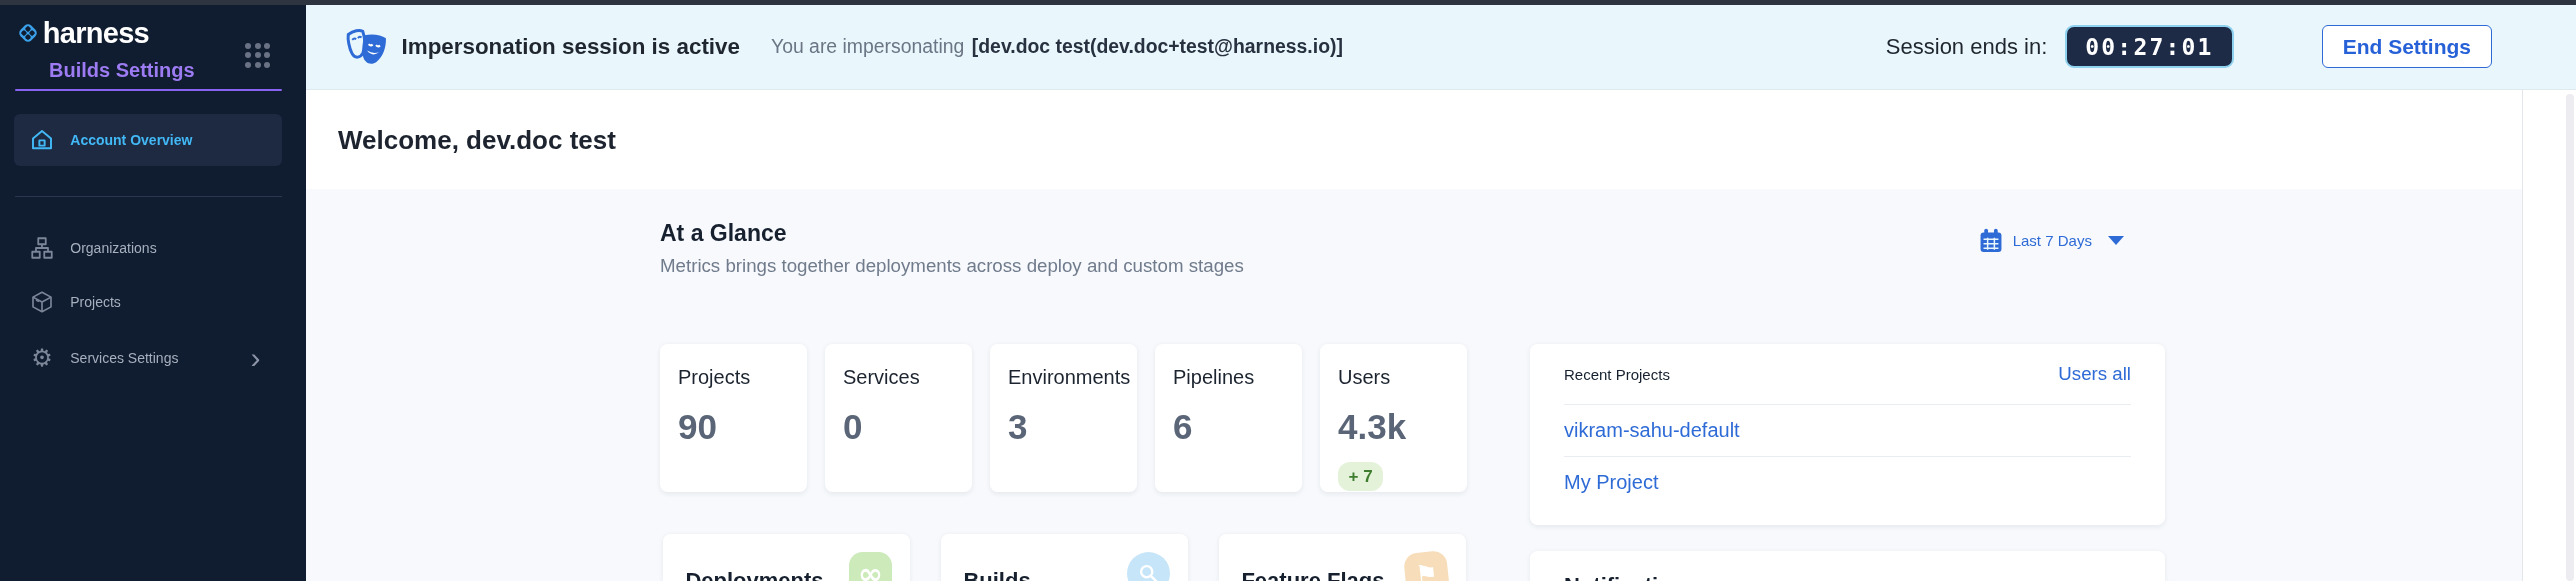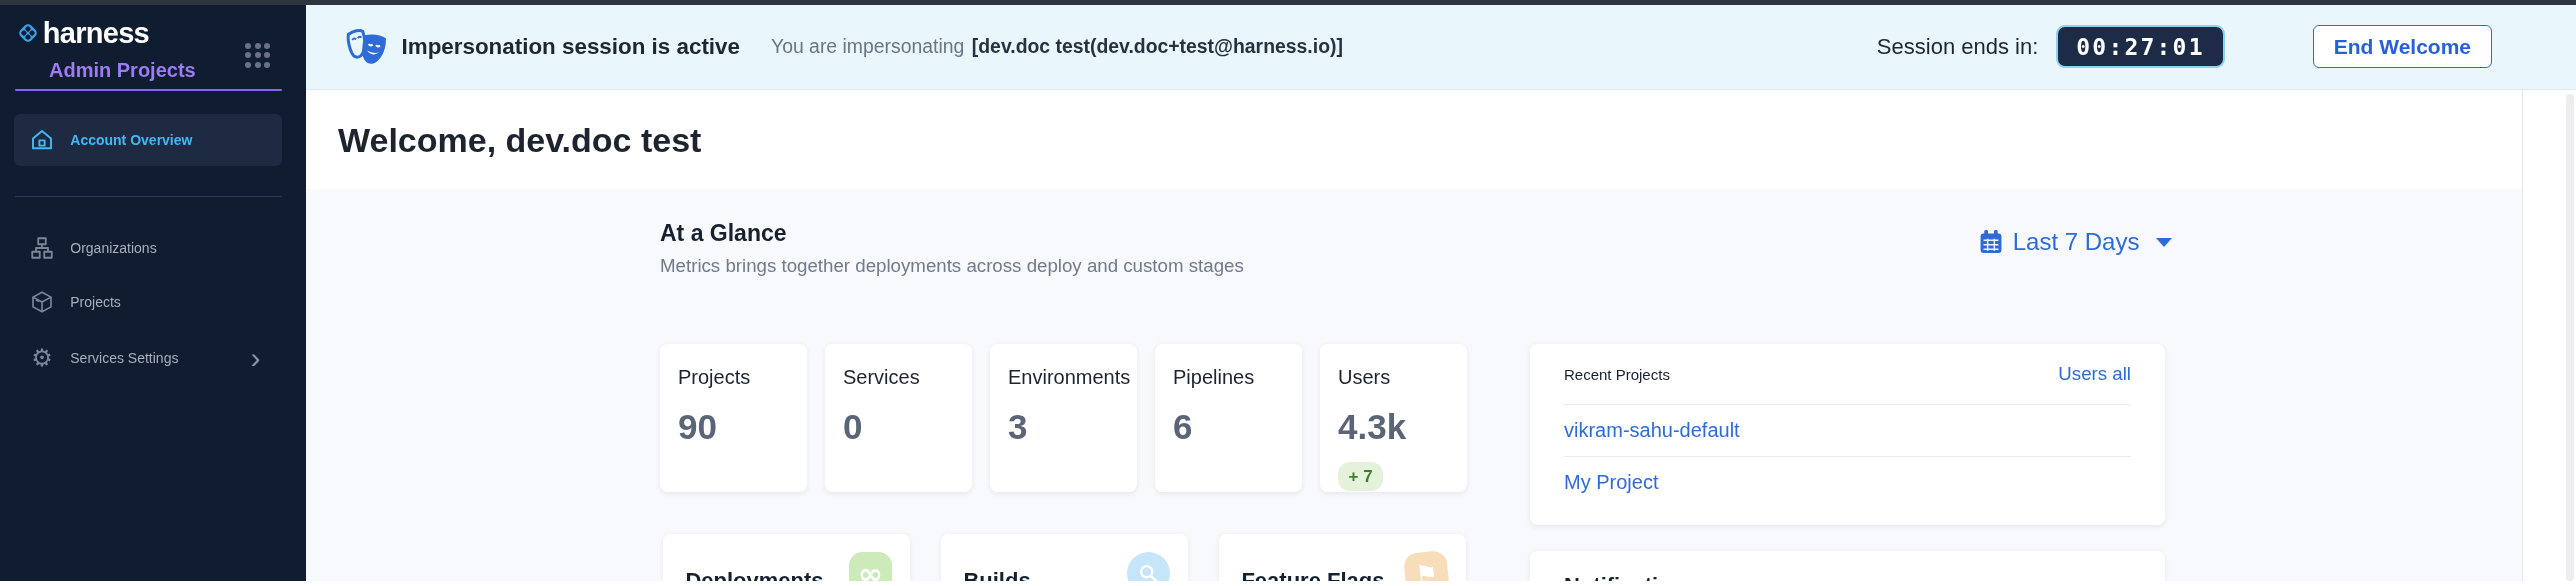--- a/index.html
+++ b/index.html
@@ -41,33 +41,33 @@
   .timer-pill { margin-left:18px; background:#1d2b47; border:2.2px solid #8ed2f0; border-radius:9px;
                 padding:6.7px 18px; color:#ffffff; font-family:"DejaVu Sans Mono", monospace;
                 font-size:23px; letter-spacing:2.2px; font-weight:700; }
   .end-session-btn { margin-left:88px; background:#ffffff; border:1.5px solid #2e6bd6; border-radius:6px;
                      padding:8.2px 20px; color:#2761d8; font-size:21px; font-weight:700; cursor:pointer;
                      font-family:"Liberation Sans", sans-serif; white-space:nowrap; }
 
   
   .welcome-band { position:absolute; left:306px; top:90px; width:2216px; height:99px; background:#ffffff; }
   .welcome-title { position:absolute; left:32px; top:50%; transform:translateY(-50%);
-                   font-size:34px; font-weight:700; color:#1d242f; }
+                   font-size:26px; font-weight:700; color:#1d242f; }
 
   
   .right-gutter { position:absolute; left:2522px; top:90px; width:54px; height:496px; background:#ffffff;
                   border-left:0.7px solid #e3e7ec; }
   .scrollbar-track { position:absolute; left:2566px; top:94px; width:7.5px; height:487px; background:#ededf1; border-radius:3.7px; }
 
   
   .dashboard { position:absolute; left:306px; top:189px; width:2216px; height:397px; background:#f7f9fc; overflow:hidden; }
   .glance-title { position:absolute; left:354px; top:31px; font-size:23px; font-weight:700; color:#16202e; }
   .glance-sub { position:absolute; left:354px; top:66px; font-size:18.7px; color:#707b8c; }
   .date-range { position:absolute; left:1673px; top:39px; display:flex; align-items:center; cursor:pointer; }
-  .date-range .dr-label { font-size:24px; color:#2e6bd6; margin-left:9.7px; white-space:nowrap; }
+  .date-range .dr-label { font-size:15px; color:#2e6bd6; margin-left:9.7px; white-space:nowrap; }
   .caret-down { width:0; height:0; border-left:8.2px solid transparent; border-right:8.2px solid transparent;
                 border-top:9.7px solid #2e6bd6; margin-left:16.4px; }
 
   .card { background:#ffffff; border-radius:7.5px; box-shadow:0 1.5px 5.2px rgba(25,39,70,0.08); }
 
   .stats-row { position:absolute; left:354px; top:155px; display:flex; gap:18px; }
   .stat-card { width:147px; height:148px; padding:22.4px 18px; cursor:pointer; }
   .stat-label { font-size:20px; color:#1c2430; }
   .stat-value { font-size:35px; font-weight:700; color:#5a6577; margin-top:18px; }
   .stat-badge { display:inline-block; margin-top:15px; background:#e3f2d8; color:#3f7d2f;
@@ -105,21 +105,21 @@
         <g transform="rotate(45 24 24)">
           <rect x="9" y="9" width="30" height="30" rx="9" fill="#3ba1ea"></rect>
           <rect x="13.5" y="13.5" width="9.5" height="9.5" rx="3" fill="#101c2f"></rect>
           <rect x="25" y="13.5" width="9.5" height="9.5" rx="3" fill="#101c2f"></rect>
           <rect x="13.5" y="25" width="9.5" height="9.5" rx="3" fill="#101c2f"></rect>
           <rect x="25" y="25" width="9.5" height="9.5" rx="3" fill="#101c2f"></rect>
         </g>
       </svg>
       <span class="brand-text">harness</span>
     </div>
-    <div class="brand-sub">Admin Projects</div>
+    <div class="brand-sub">Builds Settings</div>
     <div class="grid-icon">
       <span></span>
         <span></span>
         <span></span>
         <span></span>
         <span></span>
         <span></span>
         <span></span>
         <span></span>
         <span></span>
@@ -173,21 +173,21 @@
         <path d="M31 24 q3 2.5 5.5 0 M41 24 q3 2.5 5.5 0" stroke="#ffffff" stroke-width="2.8" fill="none"></path>
         <path d="M30 33 q8 8 16.5 0 q-8 4 -16.5 0 Z" fill="#ffffff"></path>
       </g>
     </svg>
     <span class="banner-title">Impersonation session is active</span>
     <span class="banner-sub">You are impersonating</span>
     <span class="banner-strong">[dev.doc test(dev.doc+test@harness.io)]</span>
     <span class="banner-spacer"></span>
     <span class="session-label">Session ends in:</span>
     <span class="timer-pill">00:27:01</span>
-    <button class="end-session-btn">End Welcome</button>
+    <button class="end-session-btn">End Settings</button>
   </div>
 
   <div class="welcome-band">
     <div class="welcome-title">Welcome, dev.doc test</div>
   </div>
 
   <div class="right-gutter"></div>
   <div class="scrollbar-track"></div>
 
   <div class="dashboard">

